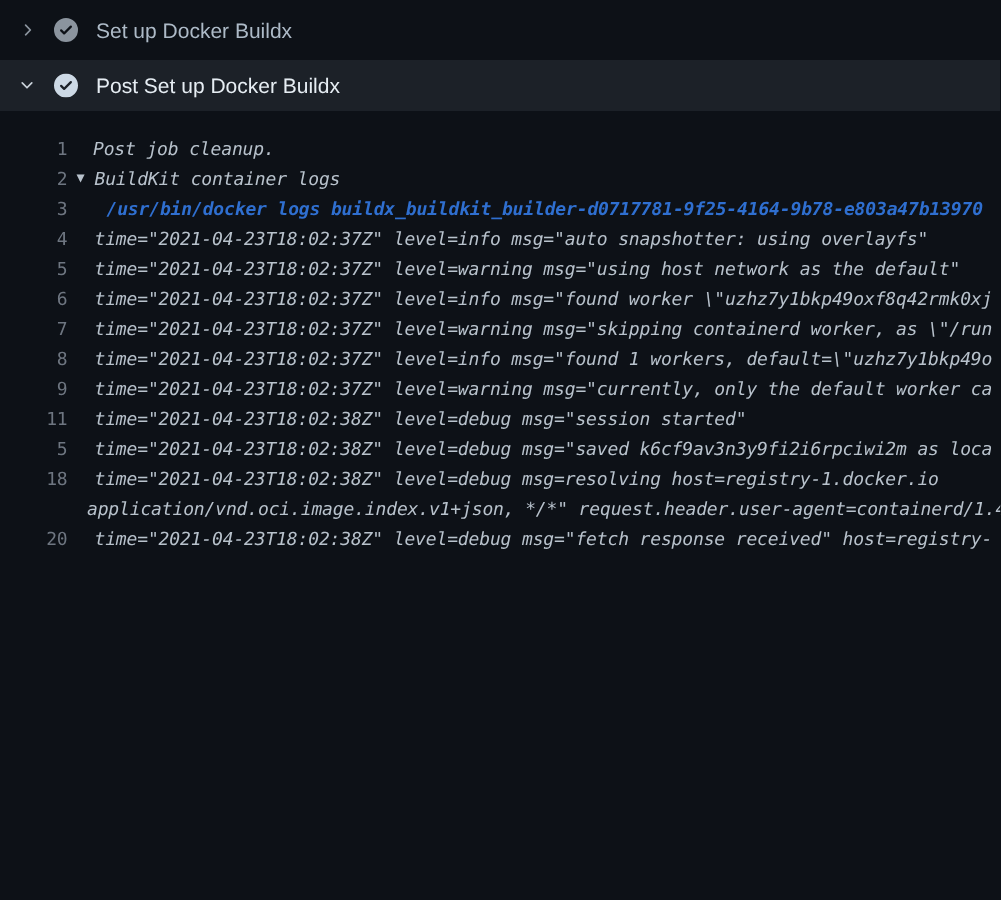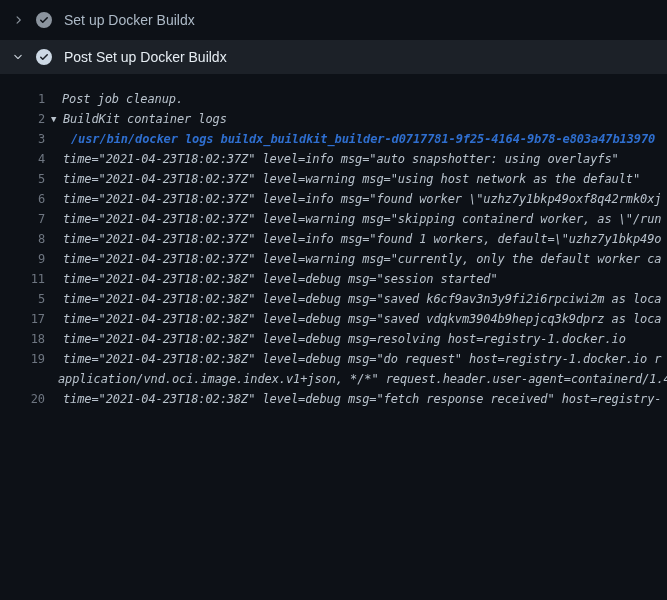--- a/index.html
+++ b/index.html
@@ -125,19 +125,17 @@
       <div class="log-row"><a class="gutter">2</a><span class="toggle">▼</span><span class="content kind-group">BuildKit container logs</span></div>
       <div class="log-row"><a class="gutter">3</a><span class="content kind-command">/usr/bin/docker logs buildx_buildkit_builder-d0717781-9f25-4164-9b78-e803a47b13970</span></div>
       <div class="log-row"><a class="gutter">4</a><span class="content kind-log">time="2021-04-23T18:02:37Z" level=info msg="auto snapshotter: using overlayfs"</span></div>
       <div class="log-row"><a class="gutter">5</a><span class="content kind-log">time="2021-04-23T18:02:37Z" level=warning msg="using host network as the default"</span></div>
       <div class="log-row"><a class="gutter">6</a><span class="content kind-log">time="2021-04-23T18:02:37Z" level=info msg="found worker \"uzhz7y1bkp49oxf8q42rmk0xj</span></div>
       <div class="log-row"><a class="gutter">7</a><span class="content kind-log">time="2021-04-23T18:02:37Z" level=warning msg="skipping containerd worker, as \"/run</span></div>
       <div class="log-row"><a class="gutter">8</a><span class="content kind-log">time="2021-04-23T18:02:37Z" level=info msg="found 1 workers, default=\"uzhz7y1bkp49o</span></div>
       <div class="log-row"><a class="gutter">9</a><span class="content kind-log">time="2021-04-23T18:02:37Z" level=warning msg="currently, only the default worker ca</span></div>
       <div class="log-row"><a class="gutter">11</a><span class="content kind-log">time="2021-04-23T18:02:38Z" level=debug msg="session started"</span></div>
       <div class="log-row"><a class="gutter">5</a><span class="content kind-log">time="2021-04-23T18:02:38Z" level=debug msg="saved k6cf9av3n3y9fi2i6rpciwi2m as loca</span></div>
-      <div class="log-row"><a class="gutter">17</a><span class="content kind-log">time="2021-04-23T18:02:38Z" level=debug msg="saved vdqkvm3904b9hepjcq3k9dprz as loca</span></div>
       <div class="log-row"><a class="gutter">18</a><span class="content kind-log">time="2021-04-23T18:02:38Z" level=debug msg=resolving host=registry-1.docker.io</span></div>
-      <div class="log-row"><a class="gutter">19</a><span class="content kind-log">time="2021-04-23T18:02:38Z" level=debug msg="do request" host=registry-1.docker.io r</span></div>
       <div class="log-row"><a class="gutter"></a><span class="content kind-wrap">application/vnd.oci.image.index.v1+json, */*" request.header.user-agent=containerd/1.4</span></div>
       <div class="log-row"><a class="gutter">20</a><span class="content kind-log">time="2021-04-23T18:02:38Z" level=debug msg="fetch response received" host=registry-</span></div>
     </div>
 </div>
 
 </body></html>

